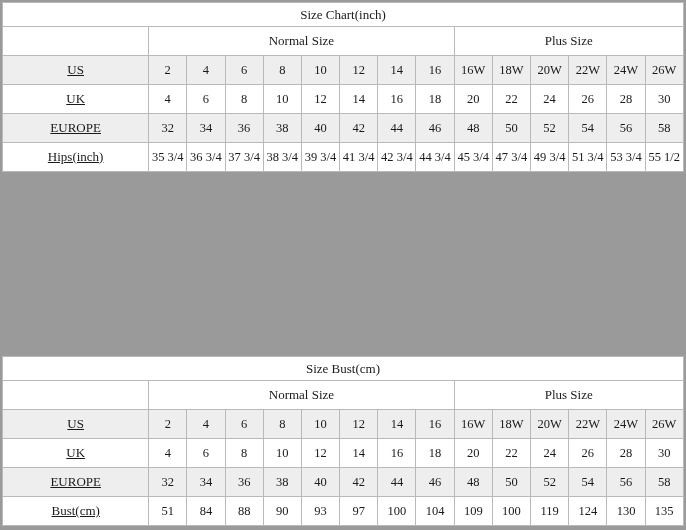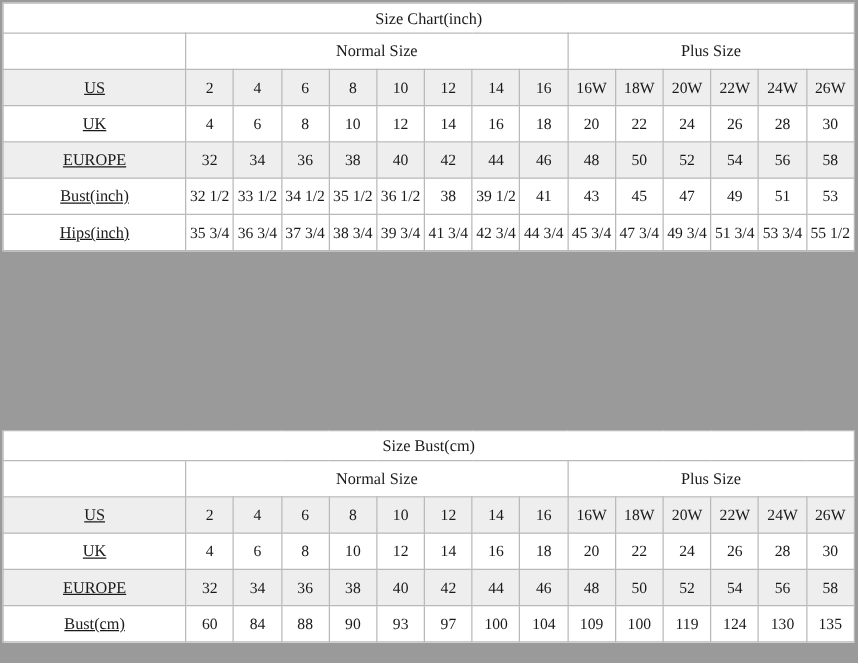--- a/index.html
+++ b/index.html
@@ -16,21 +16,21 @@
   .page {
     width: 686px;
     height: 530px;
     box-sizing: border-box;
     display: flex;
     flex-direction: column;
     justify-content: space-between;
   }
   .chart {
     width: 558px;
-    margin: 2px auto 16px auto;
+    margin: 2px auto 4px auto;
     background: #ffffff;
     border-collapse: collapse;
     table-layout: fixed;
   }
   .chart td {
     border: 1px solid #b9b9b9;
     text-align: center;
     vertical-align: middle;
     font-size: 13px;
     color: #1a1a1a;
@@ -139,37 +139,20 @@
         <td class="data">44</td>
         <td class="data">46</td>
         <td class="data">48</td>
         <td class="data">50</td>
         <td class="data">52</td>
         <td class="data">54</td>
         <td class="data">56</td>
         <td class="data">58</td>
       </tr>
 
-      <tr class="plain">
-        <td class="label-cell">Bust(inch)</td>
-        <td class="data">32 1/2</td>
-        <td class="data">33 1/2</td>
-        <td class="data">34 1/2</td>
-        <td class="data">35 1/2</td>
-        <td class="data">36 1/2</td>
-        <td class="data">38</td>
-        <td class="data">39 1/2</td>
-        <td class="data">41</td>
-        <td class="data">43</td>
-        <td class="data">45</td>
-        <td class="data">47</td>
-        <td class="data">49</td>
-        <td class="data">51</td>
-        <td class="data">53</td>
-      </tr>
 
 
       <tr class="plain">
         <td class="label-cell">Hips(inch)</td>
         <td class="data">35 3/4</td>
         <td class="data">36 3/4</td>
         <td class="data">37 3/4</td>
         <td class="data">38 3/4</td>
         <td class="data">39 3/4</td>
         <td class="data">41 3/4</td>
@@ -252,21 +235,21 @@
         <td class="data">48</td>
         <td class="data">50</td>
         <td class="data">52</td>
         <td class="data">54</td>
         <td class="data">56</td>
         <td class="data">58</td>
       </tr>
 
       <tr class="plain">
         <td class="label-cell">Bust(cm)</td>
-        <td class="data">60</td>
+        <td class="data">51</td>
         <td class="data">84</td>
         <td class="data">88</td>
         <td class="data">90</td>
         <td class="data">93</td>
         <td class="data">97</td>
         <td class="data">100</td>
         <td class="data">104</td>
         <td class="data">109</td>
         <td class="data">100</td>
         <td class="data">119</td>

